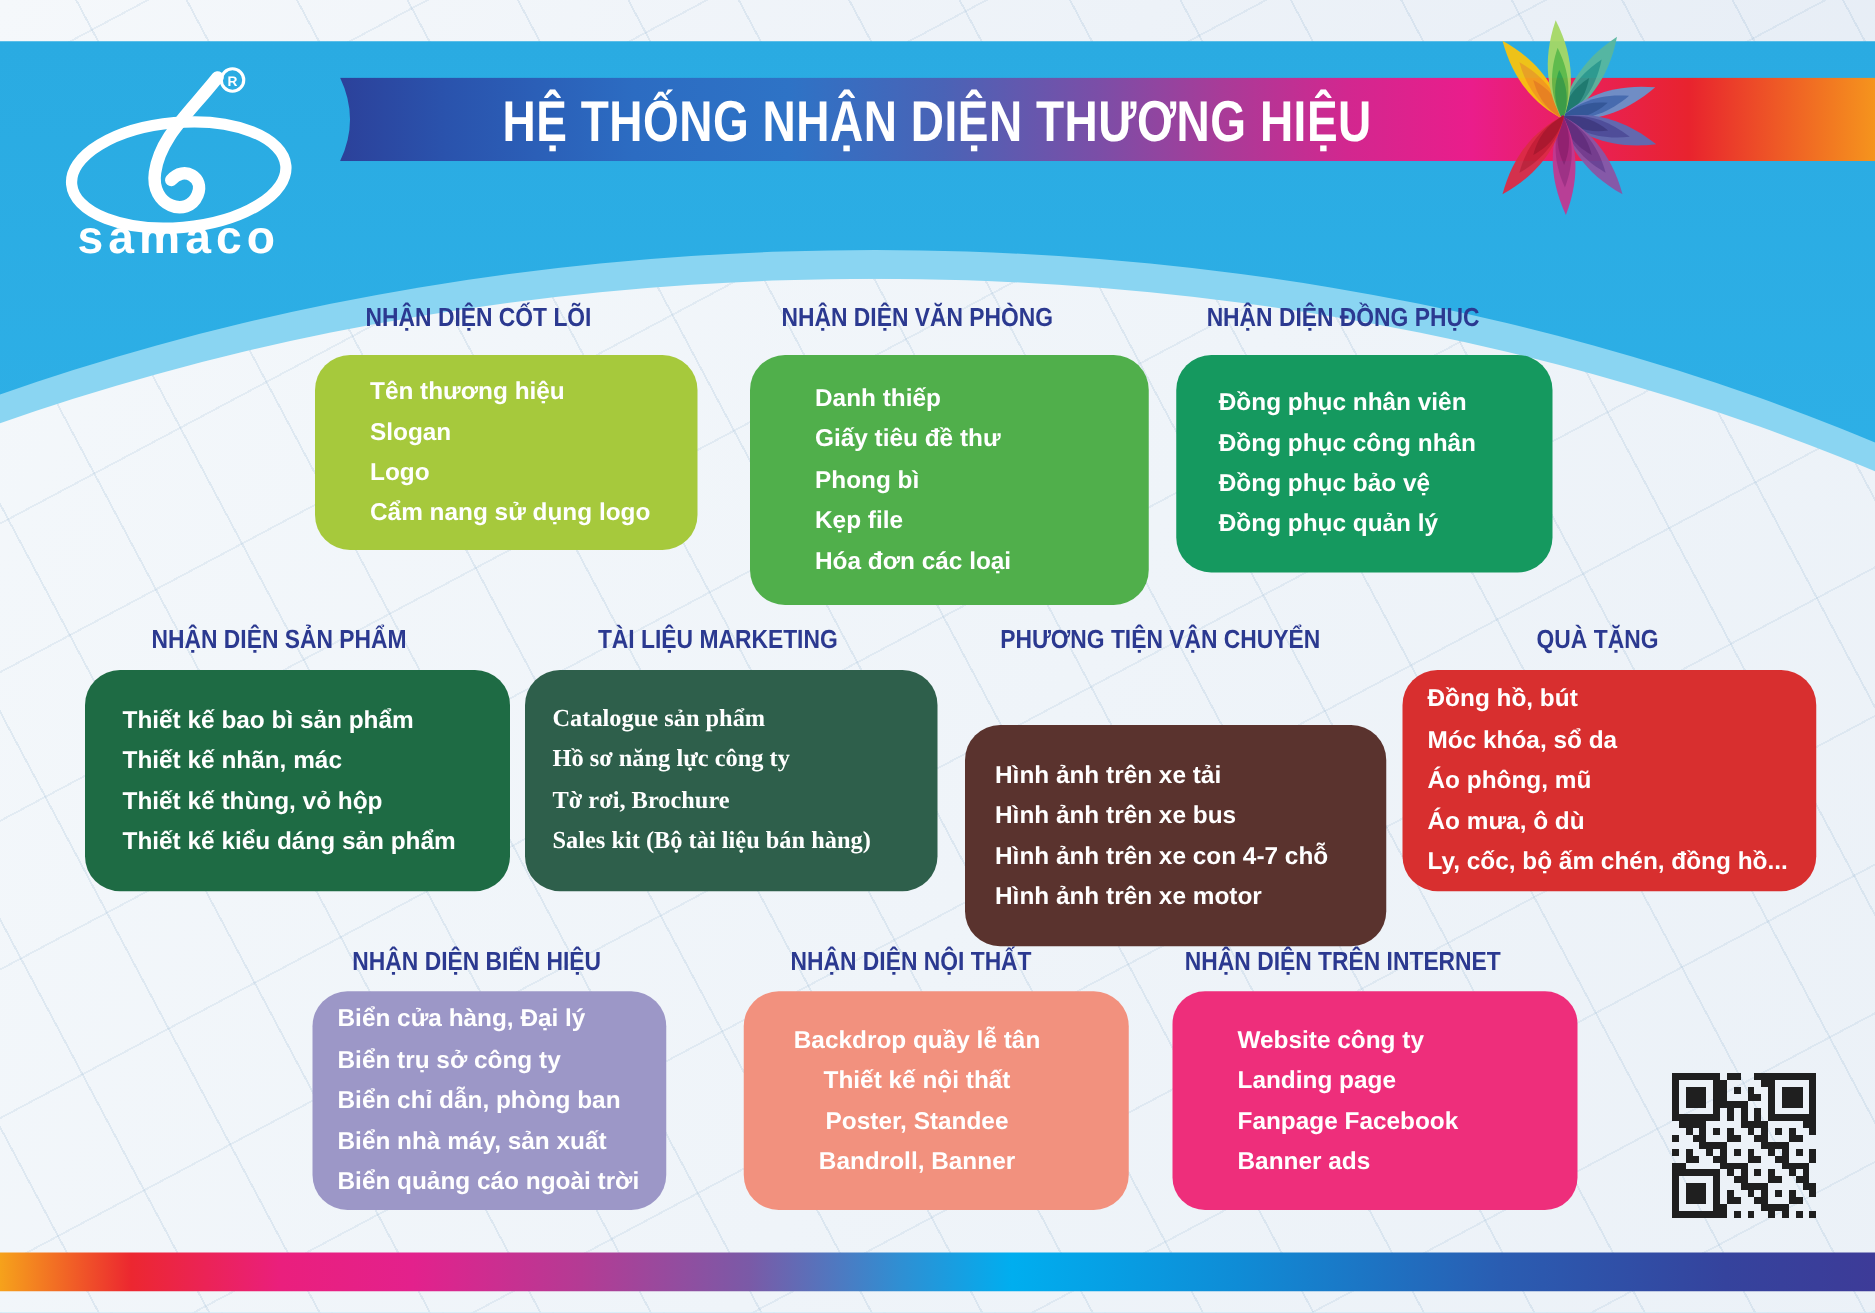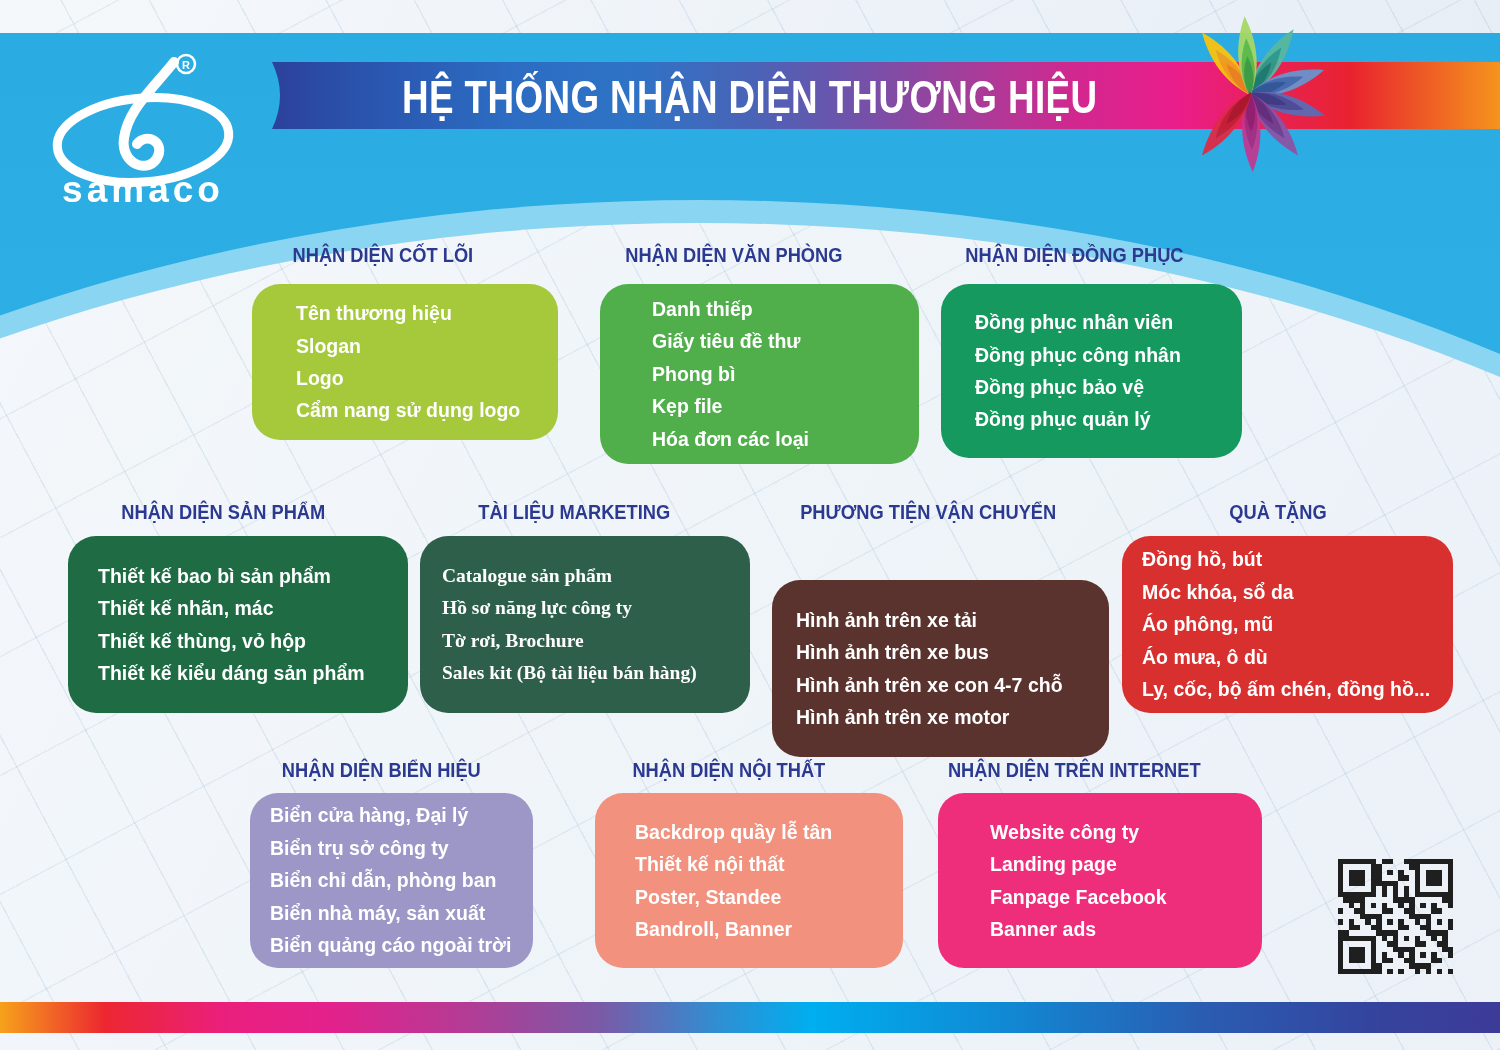--- a/index.html
+++ b/index.html
@@ -30,21 +30,21 @@
   .logo{position:absolute;left:46px;top:48px;}
   .flower{position:absolute;left:1150px;top:-6px;}
   .ghead{position:absolute;height:30px;display:flex;align-items:center;justify-content:center;
     color:#2b3990;font-weight:bold;font-size:21px;white-space:nowrap;}
   .ghead span{transform:scaleX(.87);}
   .gbox{position:absolute;border-radius:28px;display:flex;align-items:center;}
   .gbox ul{list-style:none;margin:0;padding:0;}
   .gbox li{color:#fff;font-weight:bold;font-size:19.5px;line-height:32.4px;white-space:nowrap;}
   
   .h0{left:252px;top:240px;width:262px}  .b0{left:252px;top:284px;width:262px;height:156px;padding-left:44px}
-  .h1{left:600px;top:240px;width:267px}  .b1{left:600px;top:284px;width:267px;height:180px;padding-left:52px}
+  .h1{left:600px;top:240px;width:267px}  .b1{left:600px;top:284px;width:267px;height:200px;padding-left:52px}
   .h2{left:941px;top:240px;width:267px}  .b2{left:941px;top:284px;width:267px;height:174px;padding-left:34px}
   .h3{left:68px;top:497px;width:310px}   .b3{left:68px;top:536px;width:310px;height:177px;padding-left:30px}
   .h4{left:420px;top:497px;width:308px}  .b4{left:420px;top:536px;width:308px;height:177px;padding-left:22px}
   .h5{left:772px;top:497px;width:313px}  .b5{left:772px;top:536px;width:313px;height:177px;padding-left:24px}
   .h6{left:1122px;top:497px;width:311px} .b6{left:1122px;top:536px;width:311px;height:177px;padding-left:20px}
   .h7{left:250px;top:755px;width:263px}  .b7{left:250px;top:793px;width:263px;height:175px;padding-left:20px}
   .h8{left:595px;top:755px;width:268px}  .b8{left:595px;top:793px;width:268px;height:175px;padding-left:40px}
   .h9{left:938px;top:755px;width:272px}  .b9{left:938px;top:793px;width:272px;height:175px;padding-left:52px}
   .qr{position:absolute;left:1335px;top:856px;width:121px;height:121px;}
   .strip{position:absolute;left:0;top:1002px;width:1500px;height:31px;
@@ -214,21 +214,21 @@
         <li>Biển trụ sở công ty</li>
         <li>Biển chỉ dẫn, phòng ban</li>
         <li>Biển nhà máy, sản xuất</li>
         <li>Biển quảng cáo ngoài trời</li>
       </ul>
     </div>
 
   <div class="ghead h8">
       <span>NHẬN DIỆN NỘI THẤT</span>
     </div>
-  <div class="gbox b8" style="background: rgb(242, 145, 126);">
+  <div class="gbox b8" style="background: rgb(242, 145, 126); text-align: center;">
       <ul>
         <li>Backdrop quầy lễ tân</li>
         <li>Thiết kế nội thất</li>
         <li>Poster, Standee</li>
         <li>Bandroll, Banner</li>
       </ul>
     </div>
 
   <div class="ghead h9">
       <span>NHẬN DIỆN TRÊN INTERNET</span>

